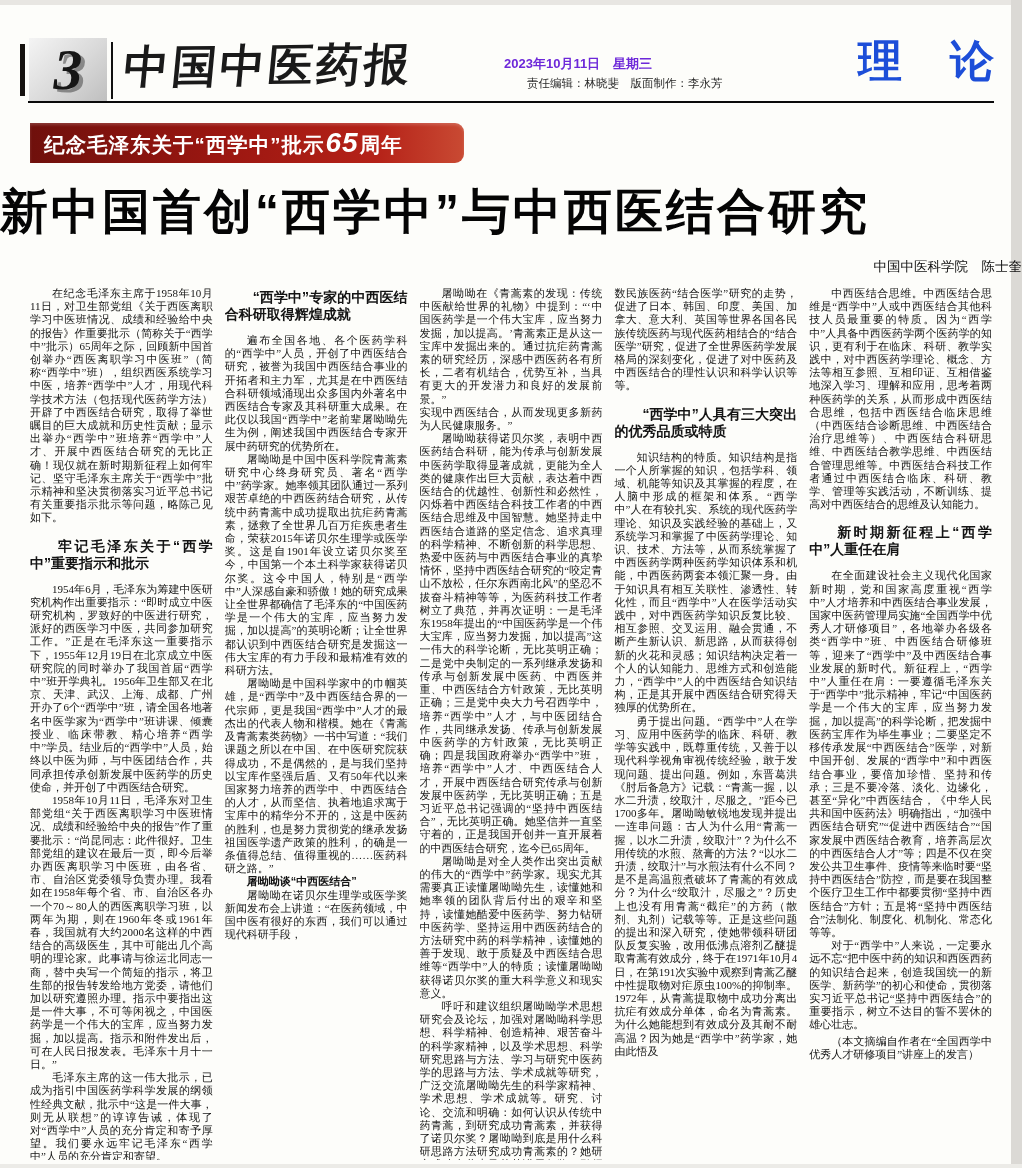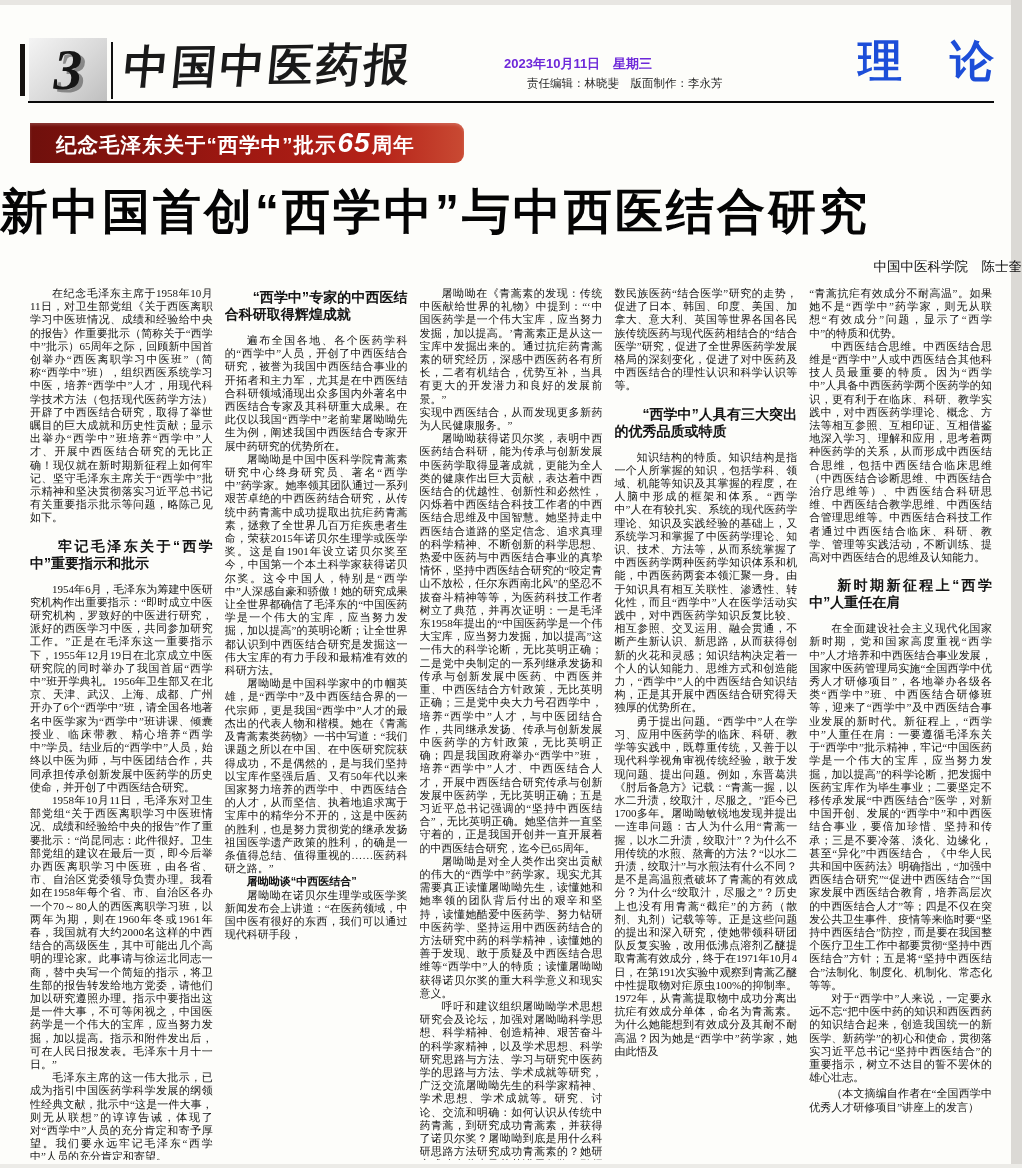--- a/index.html
+++ b/index.html
@@ -29,21 +29,21 @@
   .date-line2{position:absolute;left:504px;top:76px;font-size:11.5px;
     font-family:"Liberation Sans","DejaVu Sans",sans-serif;color:#2a2a2a;margin-left:23px;}
   .section-title{position:absolute;right:26px;top:40px;font-size:44px;line-height:1;
     font-weight:900;letter-spacing:2px;color:#1d4ed8;}
   .masthead-rule{position:absolute;left:28px;right:28px;top:101px;height:2px;background:#0a0a0a;}
 
   
   .banner{position:absolute;left:30px;top:123px;width:434px;height:40px;
     background:linear-gradient(90deg,#6f100c 0%,#9c1711 45%,#b52218 80%,#c94a33 100%);
     border-radius:0 9px 9px 0;box-shadow:inset 0 2px 3px rgba(255,255,255,.18);
-    display:flex;align-items:center;padding-left:26px;box-sizing:border-box;}
+    display:flex;align-items:center;padding-left:14px;box-sizing:border-box;}
   .banner-text{color:#fff;font-size:20.5px;font-weight:800;letter-spacing:1px;
     font-family:"Liberation Sans","DejaVu Sans",sans-serif;white-space:nowrap;}
   .banner-num{font-size:28px;font-weight:900;margin:0 1px;font-style:italic;}
 
   
   .headline{position:absolute;left:0;top:181px;width:100%;text-align:left;
     font-size:48px;line-height:1.3;font-weight:900;letter-spacing:3px;color:#050505;
     font-family:"Liberation Sans","DejaVu Sans",sans-serif;}
   .byline{position:absolute;left:0;top:258px;width:100%;text-align:right;
     font-size:13.5px;color:#111;}
@@ -118,21 +118,20 @@
   </div>
 
   <div class="col">
     <p class="para cont">数民族医药“结合医学”研究的走势，促进了日本、韩国、印度、美国、加拿大、意大利、英国等世界各国各民族传统医药与现代医药相结合的“结合医学”研究，促进了全世界医药学发展格局的深刻变化，促进了对中医药及中西医结合的理性认识和科学认识等等。</p>
     <p class="subhead">“西学中”人具有三大突出的优秀品质或特质</p>
     <p class="para">知识结构的特质。知识结构是指一个人所掌握的知识，包括学科、领域、机能等知识及其掌握的程度，在人脑中形成的框架和体系。“西学中”人在有较扎实、系统的现代医药学理论、知识及实践经验的基础上，又系统学习和掌握了中医药学理论、知识、技术、方法等，从而系统掌握了中西医药学两种医药学知识体系和机能，中西医药两套本领汇聚一身。由于知识具有相互关联性、渗透性、转化性，而且“西学中”人在医学活动实践中，对中西医药学知识反复比较、相互参照、交叉运用、融会贯通，不断产生新认识、新思路，从而获得创新的火花和灵感；知识结构决定着一个人的认知能力、思维方式和创造能力，“西学中”人的中西医结合知识结构，正是其开展中西医结合研究得天独厚的优势所在。</p>
     <p class="para">勇于提出问题。“西学中”人在学习、应用中医药学的临床、科研、教学等实践中，既尊重传统，又善于以现代科学视角审视传统经验，敢于发现问题、提出问题。例如，东晋葛洪《肘后备急方》记载：“青蒿一握，以水二升渍，绞取汁，尽服之。”距今已1700多年。屠呦呦敏锐地发现并提出一连串问题：古人为什么用“青蒿一握，以水二升渍，绞取汁”？为什么不用传统的水煎、熬膏的方法？“以水二升渍，绞取汁”与水煎法有什么不同？是不是高温煎煮破坏了青蒿的有效成分？为什么“绞取汁，尽服之”？历史上也没有用青蒿“截疟”的方药（散剂、丸剂）记载等等。正是这些问题的提出和深入研究，使她带领科研团队反复实验，改用低沸点溶剂乙醚提取青蒿有效成分，终于在1971年10月4日，在第191次实验中观察到青蒿乙醚中性提取物对疟原虫100%的抑制率。1972年，从青蒿提取物中成功分离出抗疟有效成分单体，命名为青蒿素。为什么她能想到有效成分及其耐不耐高温？因为她是“西学中”药学家，她由此悟及</p>
   </div>
 
   <div class="col">
-    <p class="para cont">“青蒿抗疟有效成分不耐高温”。如果她不是“西学中”药学家，则无从联想“有效成分”问题，显示了“西学中”的特质和优势。</p>
     <p class="para">中西医结合思维。中西医结合思维是“西学中”人或中西医结合其他科技人员最重要的特质。因为“西学中”人具备中西医药学两个医药学的知识，更有利于在临床、科研、教学实践中，对中西医药学理论、概念、方法等相互参照、互相印证、互相借鉴地深入学习、理解和应用，思考着两种医药学的关系，从而形成中西医结合思维，包括中西医结合临床思维（中西医结合诊断思维、中西医结合治疗思维等）、中西医结合科研思维、中西医结合教学思维、中西医结合管理思维等。中西医结合科技工作者通过中西医结合临床、科研、教学、管理等实践活动，不断训练、提高对中西医结合的思维及认知能力。</p>
     <p class="subhead">新时期新征程上“西学中”人重任在肩</p>
     <p class="para">在全面建设社会主义现代化国家新时期，党和国家高度重视“西学中”人才培养和中西医结合事业发展，国家中医药管理局实施“全国西学中优秀人才研修项目”，各地举办各级各类“西学中”班、中西医结合研修班等，迎来了“西学中”及中西医结合事业发展的新时代。新征程上，“西学中”人重任在肩：一要遵循毛泽东关于“西学中”批示精神，牢记“中国医药学是一个伟大的宝库，应当努力发掘，加以提高”的科学论断，把发掘中医药宝库作为毕生事业；二要坚定不移传承发展“中西医结合”医学，对新中国开创、发展的“西学中”和中西医结合事业，要倍加珍惜、坚持和传承；三是不要冷落、淡化、边缘化，甚至“异化”中西医结合，《中华人民共和国中医药法》明确指出，“加强中西医结合研究”“促进中西医结合”“国家发展中西医结合教育，培养高层次的中西医结合人才”等；四是不仅在突发公共卫生事件、疫情等来临时要“坚持中西医结合”防控，而是要在我国整个医疗卫生工作中都要贯彻“坚持中西医结合”方针；五是将“坚持中西医结合”法制化、制度化、机制化、常态化等等。</p>
     <p class="para">对于“西学中”人来说，一定要永远不忘“把中医中药的知识和西医西药的知识结合起来，创造我国统一的新医学、新药学”的初心和使命，贯彻落实习近平总书记“坚持中西医结合”的重要指示，树立不达目的誓不罢休的雄心壮志。</p>
     <p class="para note">（本文摘编自作者在“全国西学中优秀人才研修项目”讲座上的发言）</p>
   </div>
 
 </div>
 
 </body></html>

